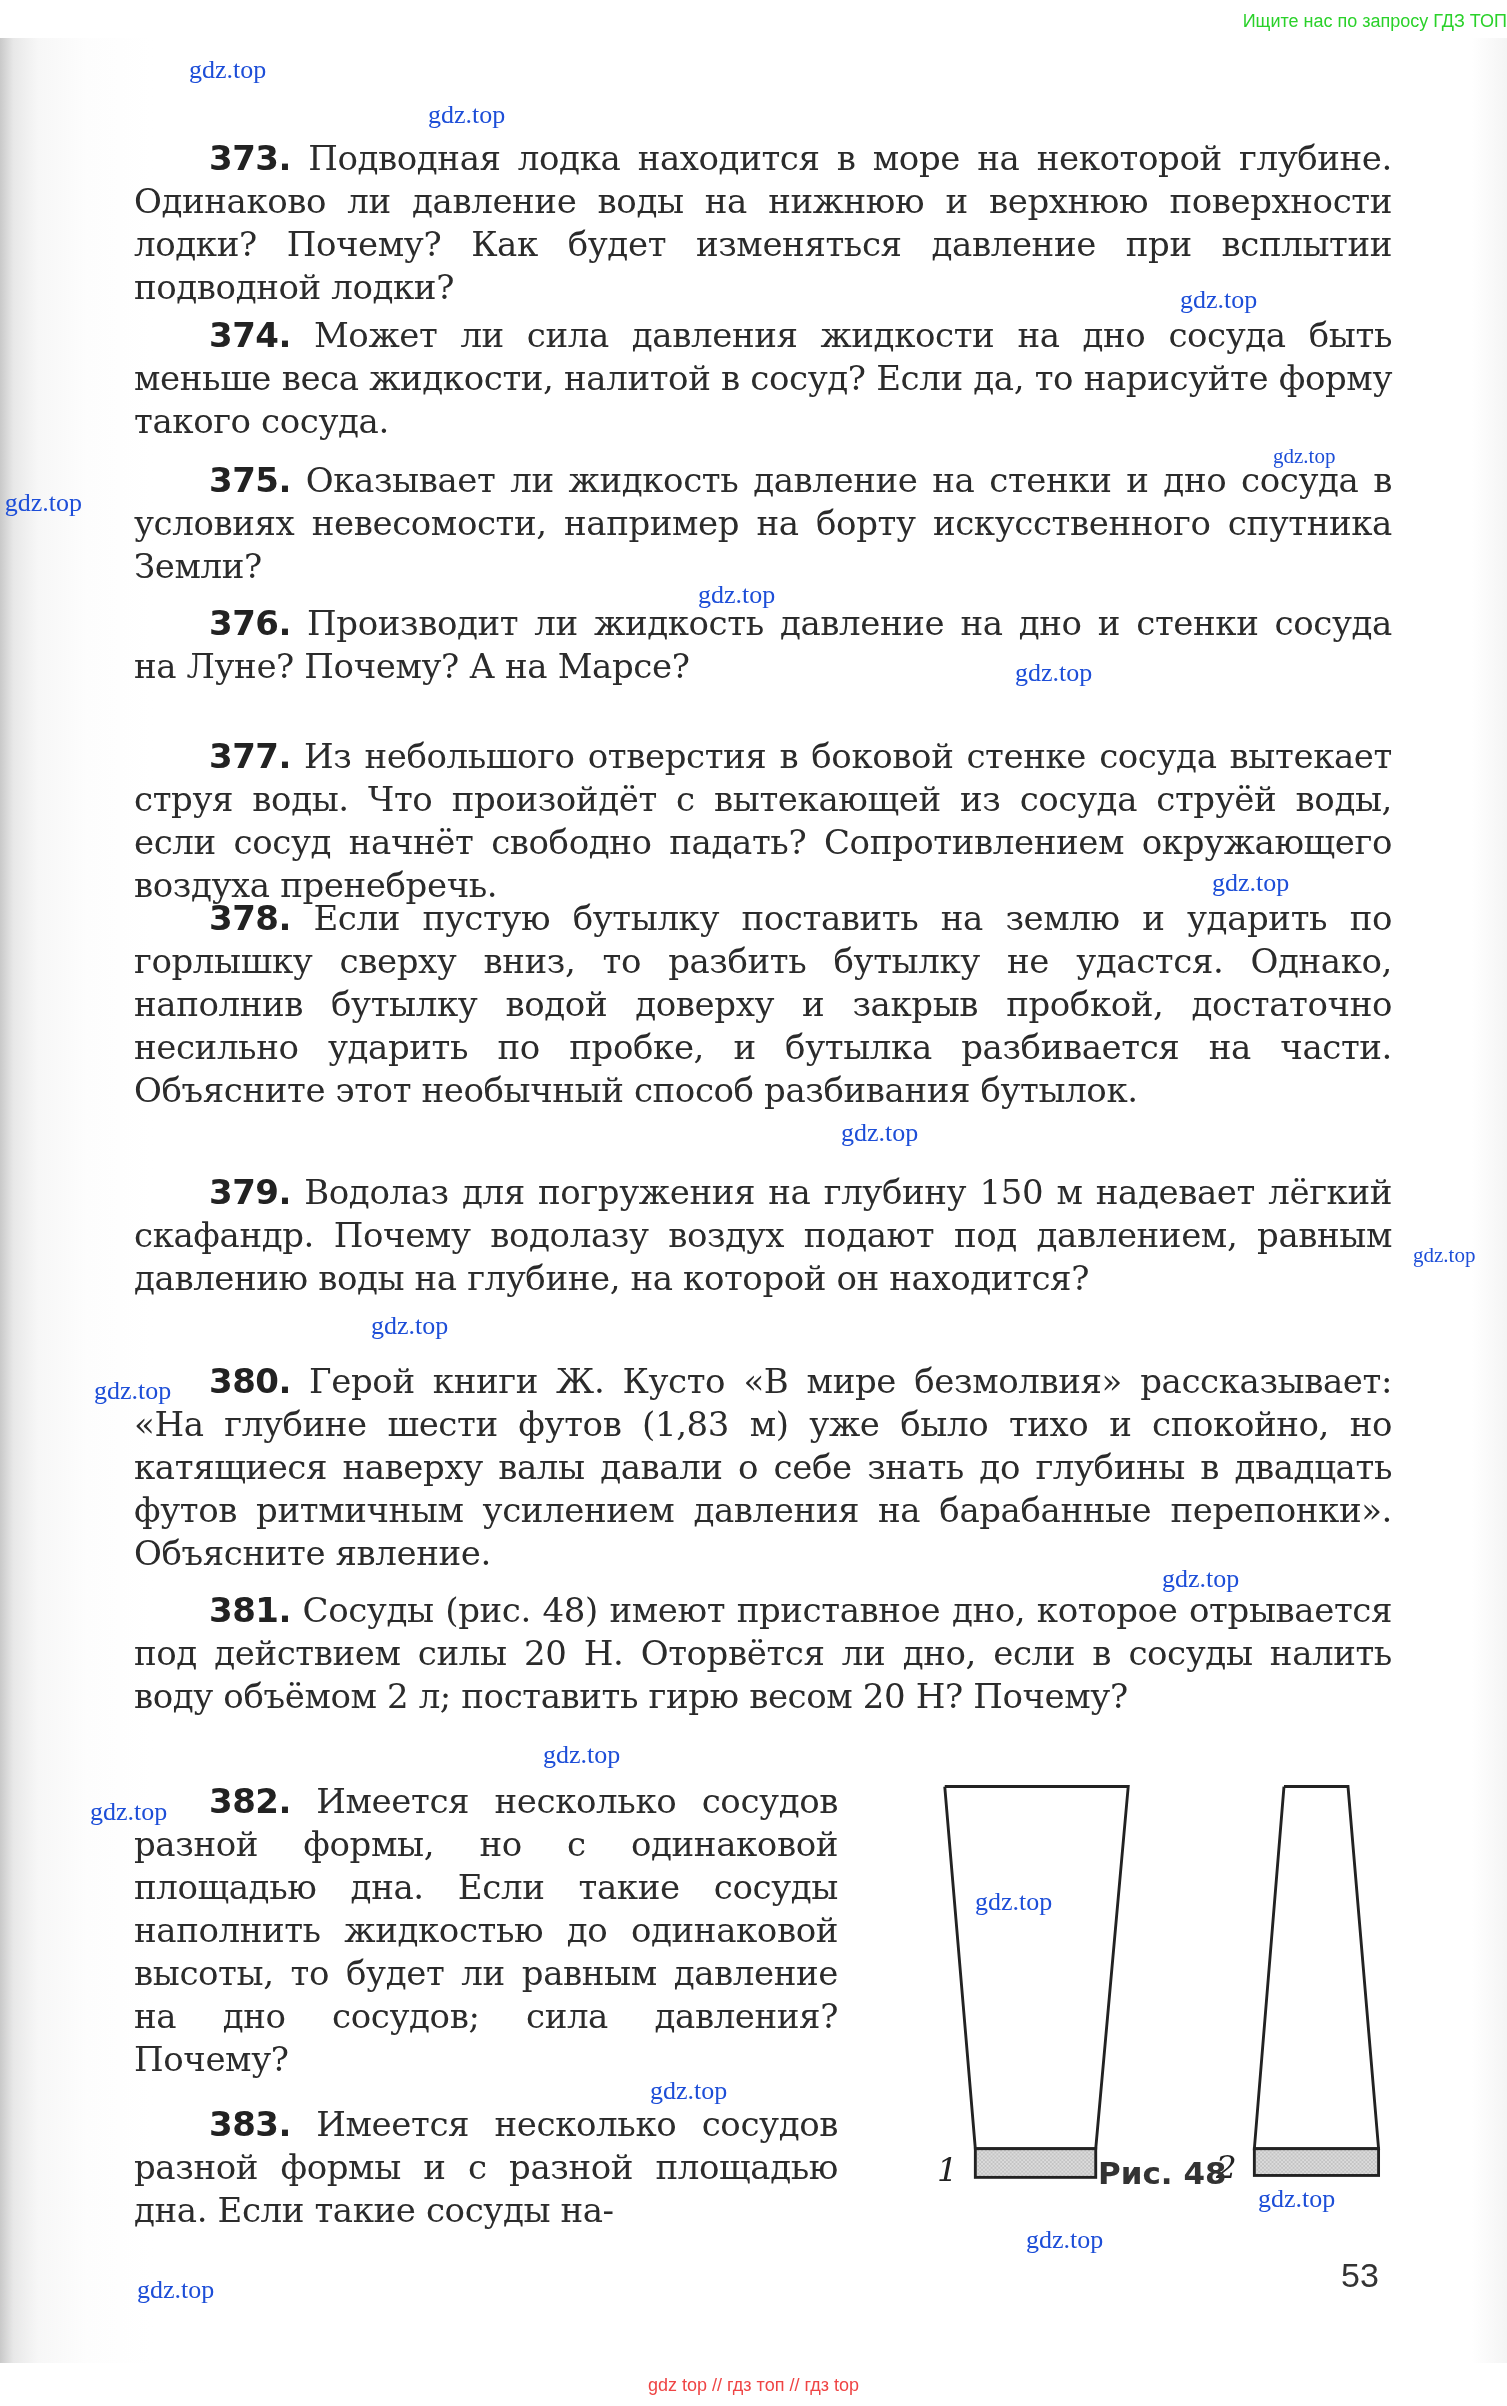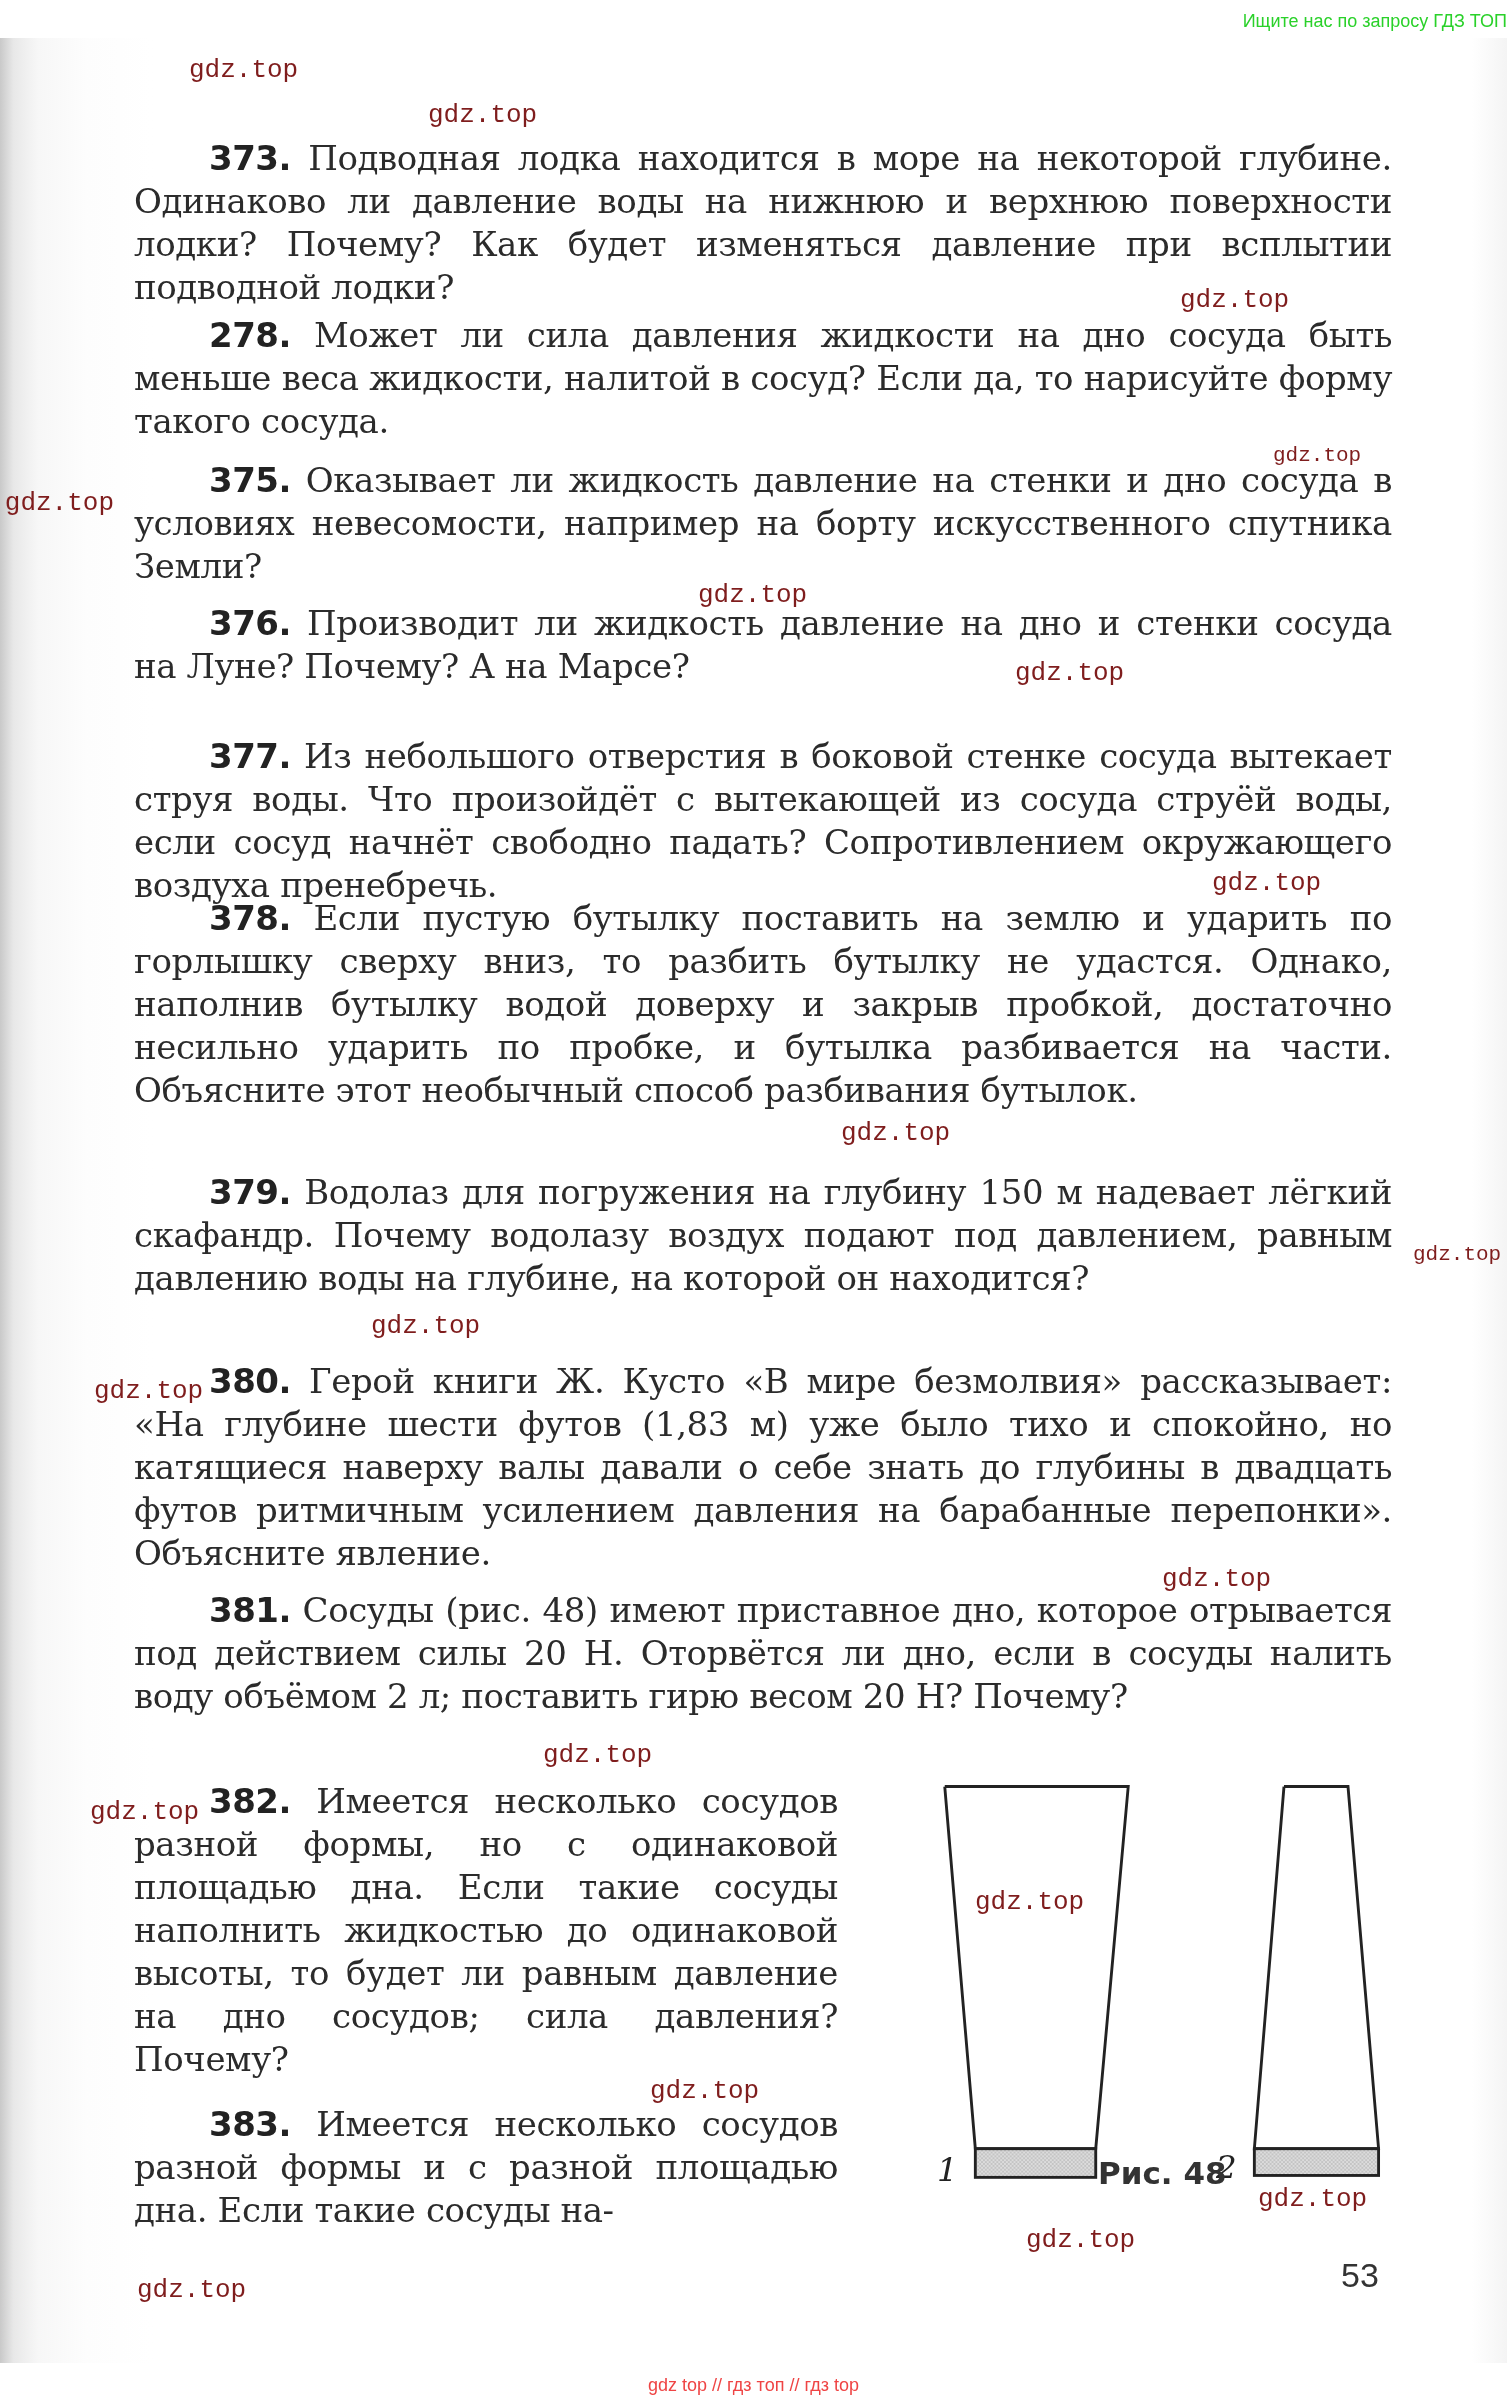--- a/index.html
+++ b/index.html
@@ -30,22 +30,22 @@
       text-align: justify;
       letter-spacing: -0.4px;
     }
     .problem.wide { width: 1258px; }
     .problem.narrow { width: 704px; }
     .num {
       font-family: "DejaVu Sans", sans-serif; font-weight: bold;
       color: #222; padding-left: 75px; letter-spacing: -0.5px;
     }
     .wm {
-      position: absolute; font-family: Liberation Mono, monospace;
-      font-size: 26px; color: #7f1d1d;
+      position: absolute; font-family: Liberation Serif, serif;
+      font-size: 26px; color: #1d4ed8;
     }
     .wm.small { font-size: 21px; }
     .page-number {
       position: absolute; left: 1341px; top: 2256px;
       font-family: "Liberation Sans", sans-serif; font-size: 34px; color: #333;
     }
     .figure { position: absolute; left: 918px; top: 1773px; width: 516px; height: 459px; }
     .fig-label {
       position: absolute; font-family: "DejaVu Serif", serif; font-style: italic;
       font-size: 32.5px; color: #222;
@@ -61,21 +61,21 @@
 
 <div class="top-banner">Ищите нас по запросу ГДЗ ТОП</div>
 
 <div class="page"></div>
 
 <div class="problem wide" style="top:137px;">
   <span class="num">373.</span>
   <span>Подводная лодка находится в море на некоторой глубине. Одинаково ли давление воды на нижнюю и верхнюю поверхности лодки? Почему? Как будет изменяться давление при всплытии подводной лодки?</span>
 </div>
 <div class="problem wide" style="top:314px;">
-  <span class="num">278.</span>
+  <span class="num">374.</span>
   <span>Может ли сила давления жидкости на дно сосуда быть меньше веса жидкости, налитой в сосуд? Если да, то нарисуйте форму такого сосуда.</span>
 </div>
 <div class="problem wide" style="top:459px;">
   <span class="num">375.</span>
   <span>Оказывает ли жидкость давление на стенки и дно сосуда в условиях невесомости, например на борту искусственного спутника Земли?</span>
 </div>
 <div class="problem wide" style="top:602px;">
   <span class="num">376.</span>
   <span>Производит ли жидкость давление на дно и стенки сосуда на Луне? Почему? А на Марсе?</span>
 </div>

